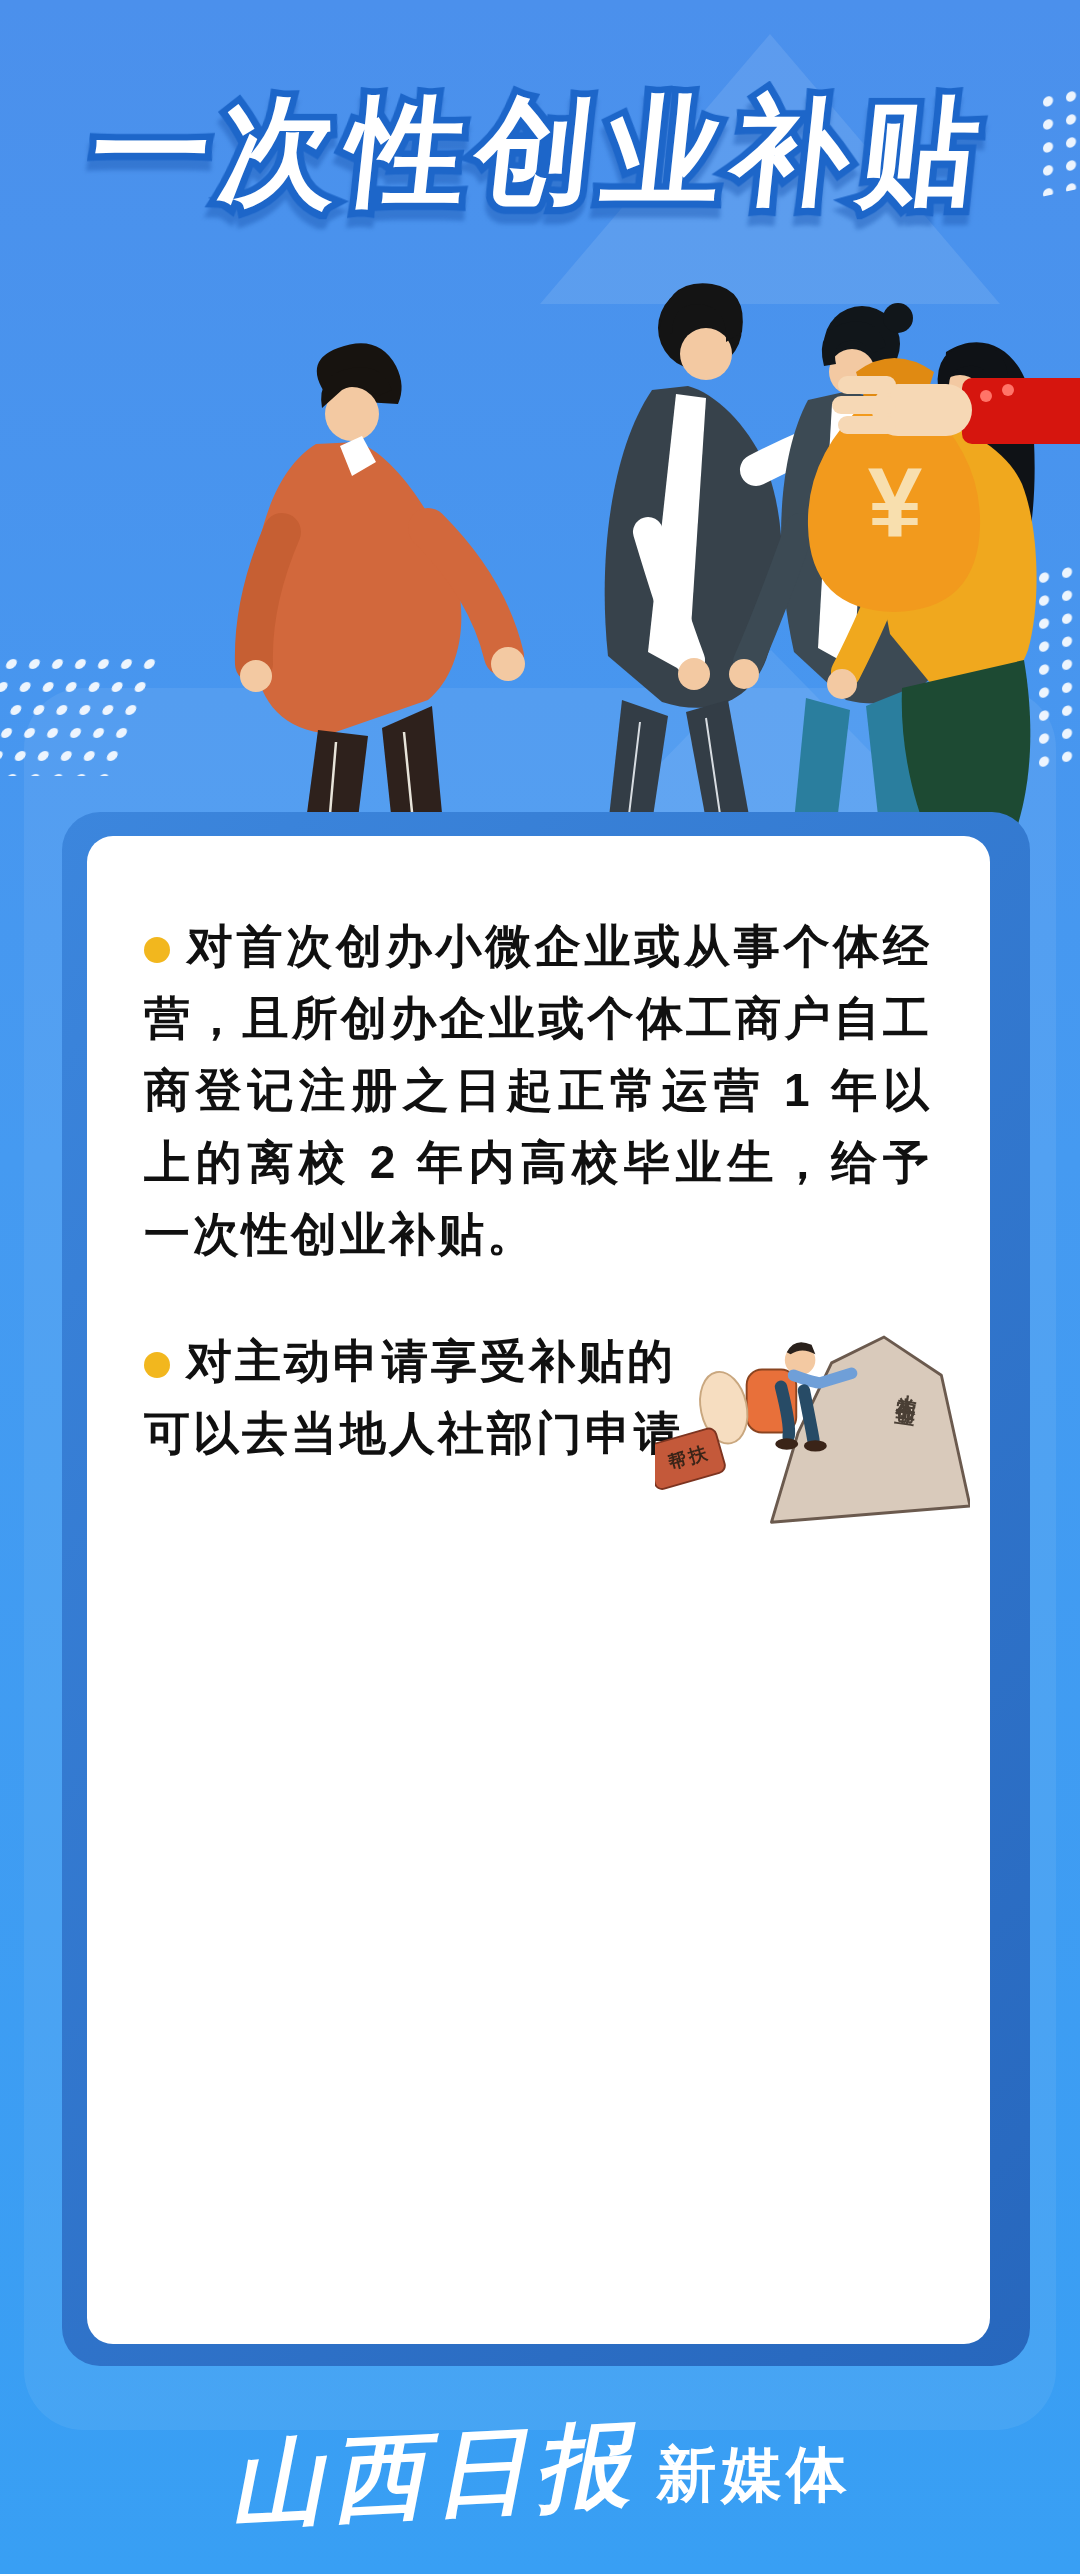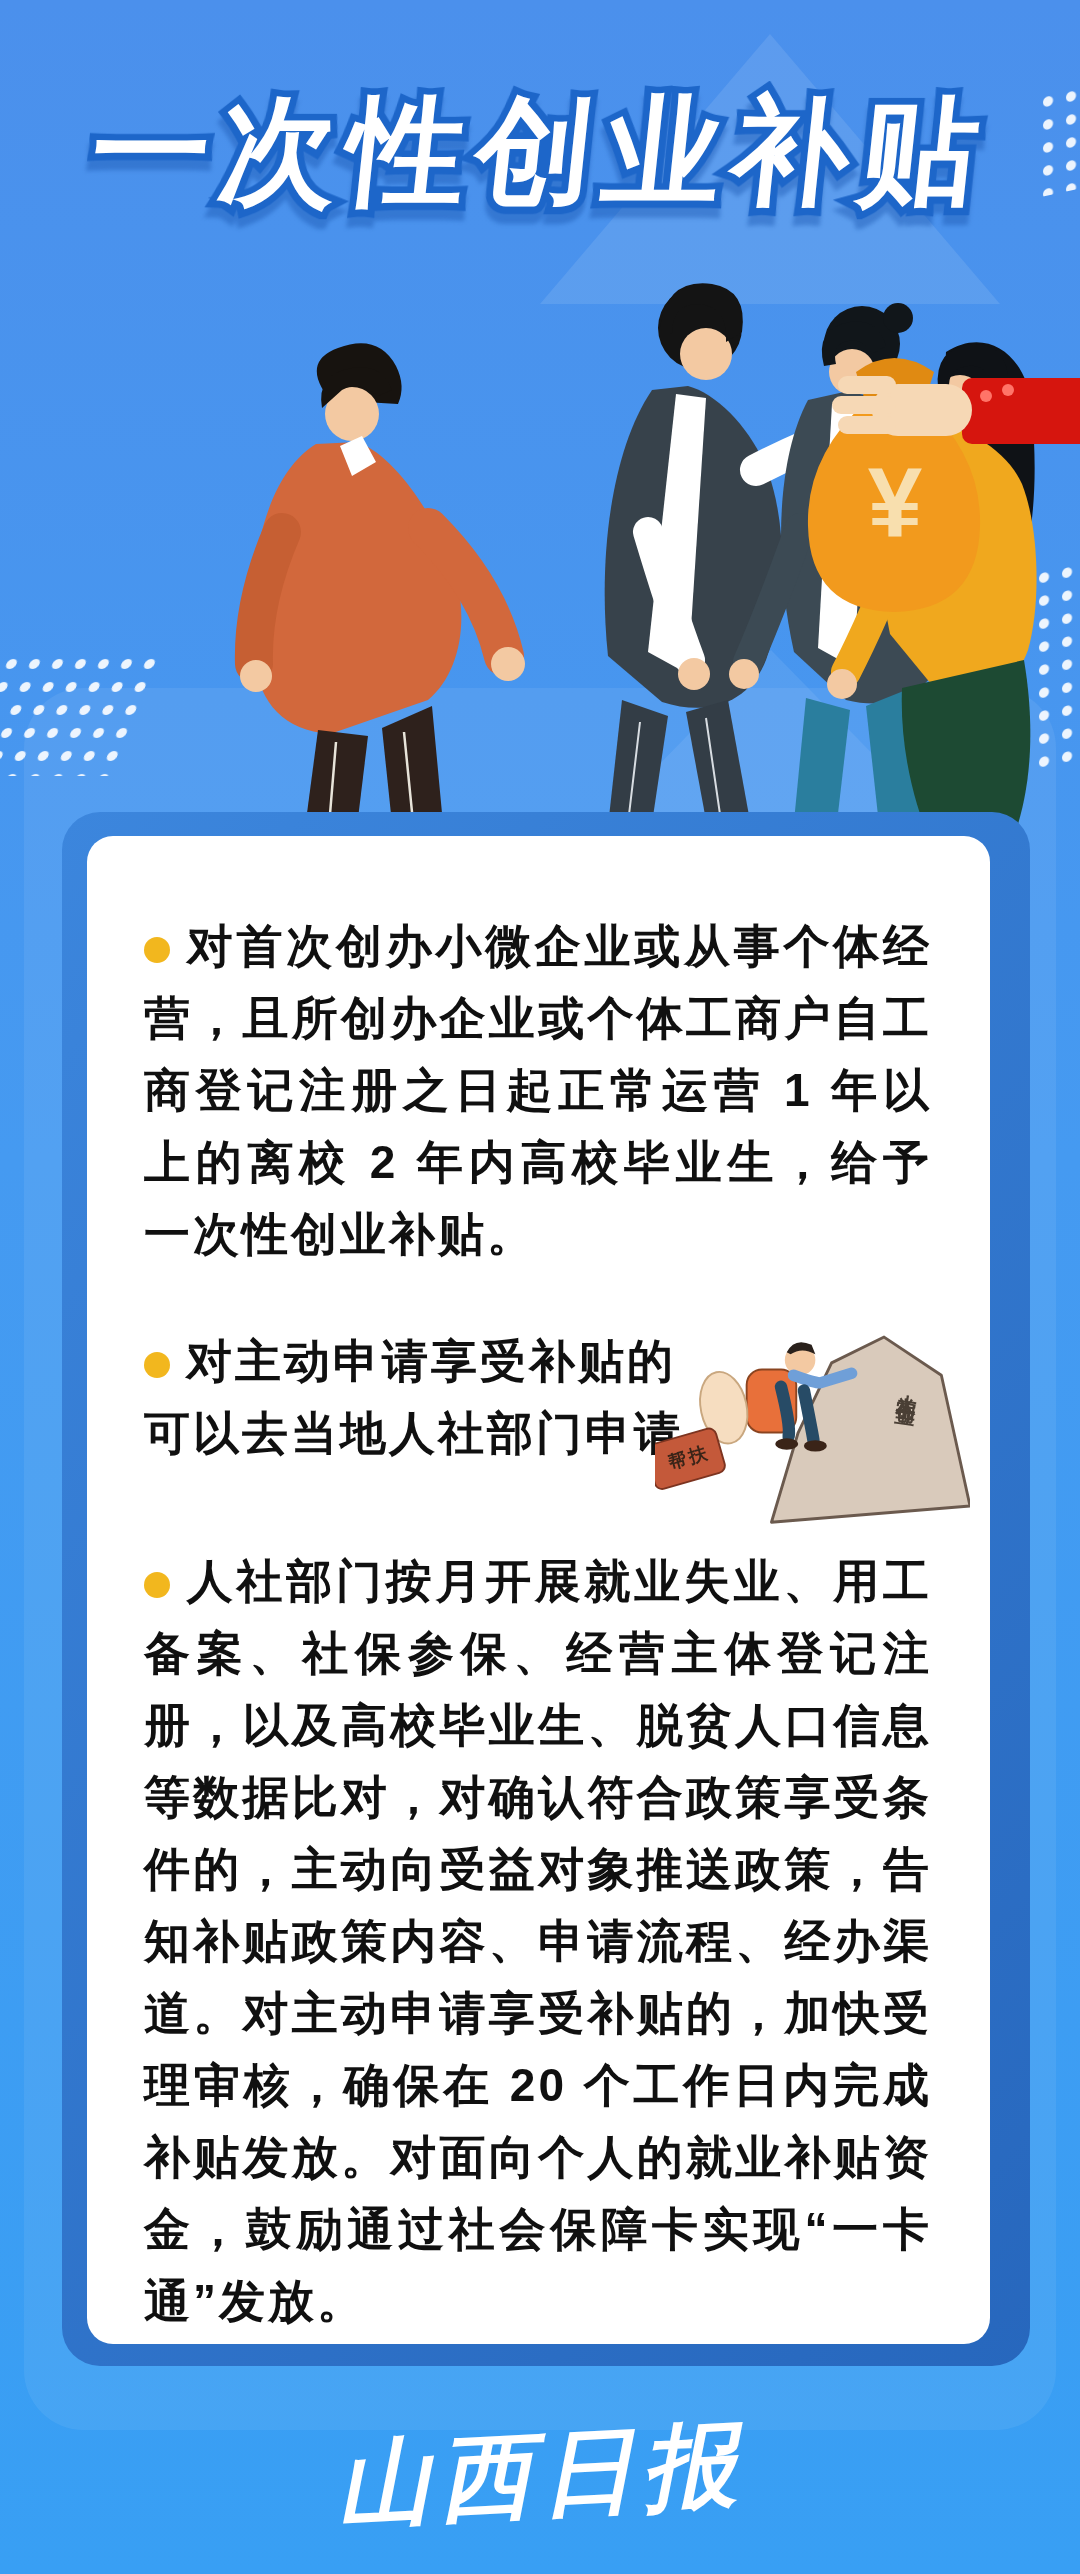--- a/index.html
+++ b/index.html
@@ -158,22 +158,22 @@
           <ellipse cx="138" cy="130" rx="12" ry="6" fill="#3a2418"></ellipse>
           <ellipse cx="168" cy="132" rx="12" ry="6" fill="#3a2418"></ellipse>
           <ellipse cx="72" cy="92" rx="24" ry="38" fill="#f6ddc0" stroke="#c9a77f" stroke-width="2" transform="rotate(-12 72 92)"></ellipse>
           <rect x="-6" y="122" width="76" height="48" rx="8" fill="#c4593a" stroke="#7c3420" stroke-width="2" transform="rotate(-16 30 146)"></rect>
           <text x="14" y="152" font-size="19" fill="#3a2418" transform="rotate(-16 30 146)">帮扶</text>
         </svg>
         <span class="bullet"></span><span>对主动申请享受补贴的</span>
         <span class="blk">可以去当地人社部门申请。</span>
       </div>
 
-      <p class="para"><span class="bullet"></span><span>人社部门按月开展就业失业、用工备案、社保参保、经营主体登记注册，以及高校毕业生、脱贫人口信息等数据比对，对确认符合政策享受条件的，主动向受益对象推送政策，告知补贴政策内容、申请流程、经办渠道。对主动申请享受补贴的，加快受理审核，确保在 20 个工作日内完成补贴发放。对面向个人的就业补贴资金，鼓励通过社会保障卡实现“一卡通”发放。</span></p>
 
     </div>
   </div>
 
   <div class="footer">
     <span class="brand-script">山西日报</span>
+    <span class="brand-suffix">新媒体</span>
   </div>
 
 </div>
 
 </body></html>

